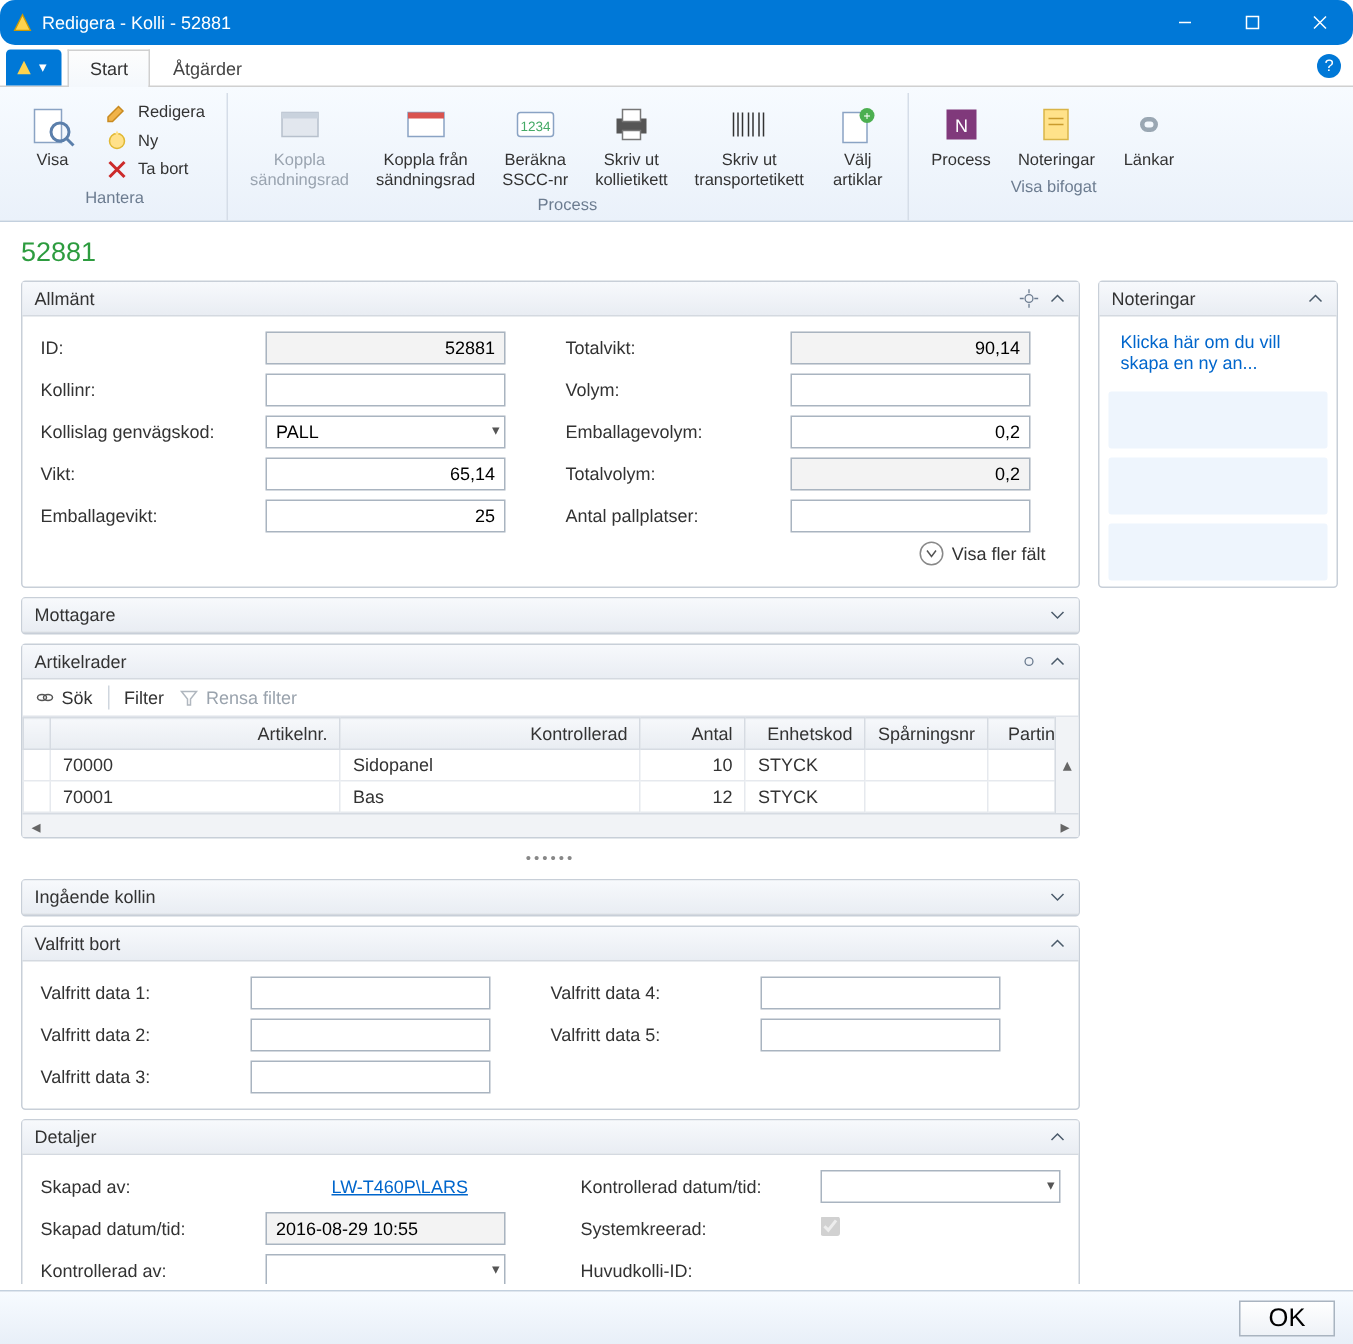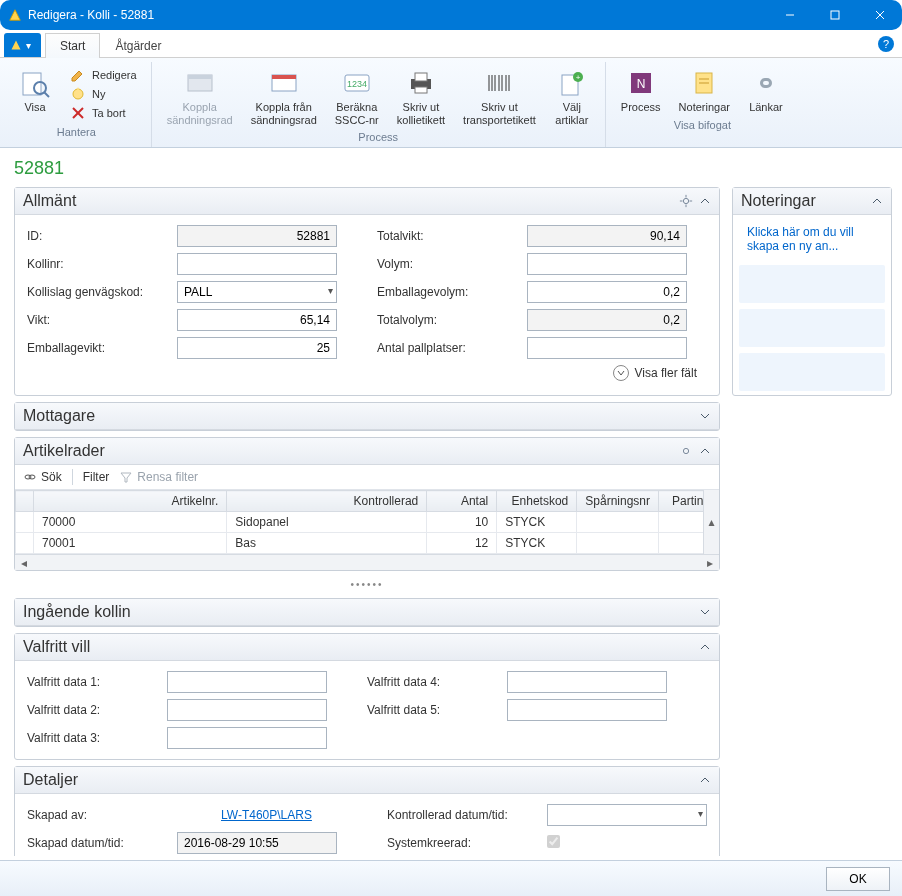--- a/index.html
+++ b/index.html
@@ -117,21 +117,21 @@
   .panel {
     border: 1px solid #c8cfd8;
     border-radius: 3px;
     background: #fff;
   }
   .panel-header {
     background: linear-gradient(#f7f9fc,#e9edf3);
     border-bottom: 1px solid #d4d9e0;
     padding: 4px 8px;
     display:flex; justify-content:space-between; align-items:center;
-    font-size: 16px;
+    font-size: 12px;
   }
   .panel-header .controls { display:flex; gap:6px; align-items:center;}
   .panel-body { padding: 10px 12px; }
   .chevron { width:12px; height:12px; }
   .form-grid {
     display: grid;
     grid-template-columns: 150px 160px 40px 150px 160px;
     row-gap: 6px;
     align-items: center;
   }
@@ -176,21 +176,21 @@
     left: 0; right: 0; bottom: 0;
     height: 36px;
     background: linear-gradient(#f7fbff,#e8eff8);
     border-top: 1px solid #c3d0de;
     display: flex; justify-content: flex-end; align-items:center;
     padding: 0 12px;
   }
   .ok-btn {
     height: 24px; min-width: 64px;
     border:1px solid #a9b4c0; background:linear-gradient(#fff,#eef2f7);
-    font-size:12px; padding:0 14px;
+    font-size:17px; padding:0 14px;
   }
   .gear { width:14px; height:14px;}
 </style>
 </head>
 <body>
 
 <div class="titlebar">
   <div class="titlebar-left">
     <span class="titlebar-icon">
       <svg viewBox="0 0 16 16">
@@ -517,21 +517,21 @@
         <div class="panel-header">
           <span>Ingående kollin</span>
           <svg class="chevron" viewBox="0 0 12 12">
               <polyline points="2,4 6,8 10,4" fill="none" stroke="#4a5a6a"></polyline>
             </svg>
         </div>
       </div>
 
       <div class="panel">
         <div class="panel-header">
-          <span>Valfritt vill</span>
+          <span>Valfritt bort</span>
           <svg class="chevron" viewBox="0 0 12 12">
               <polyline points="2,8 6,4 10,8" fill="none" stroke="#4a5a6a"></polyline>
             </svg>
         </div>
         <div class="panel-body">
           <div class="form-grid" style="grid-template-columns:140px 160px 40px 140px 160px;">
             <div class="form-label">Valfritt data 1:</div>
             <input class="text" style="">
             <div></div>
             <div class="form-label">Valfritt data 4:</div>

